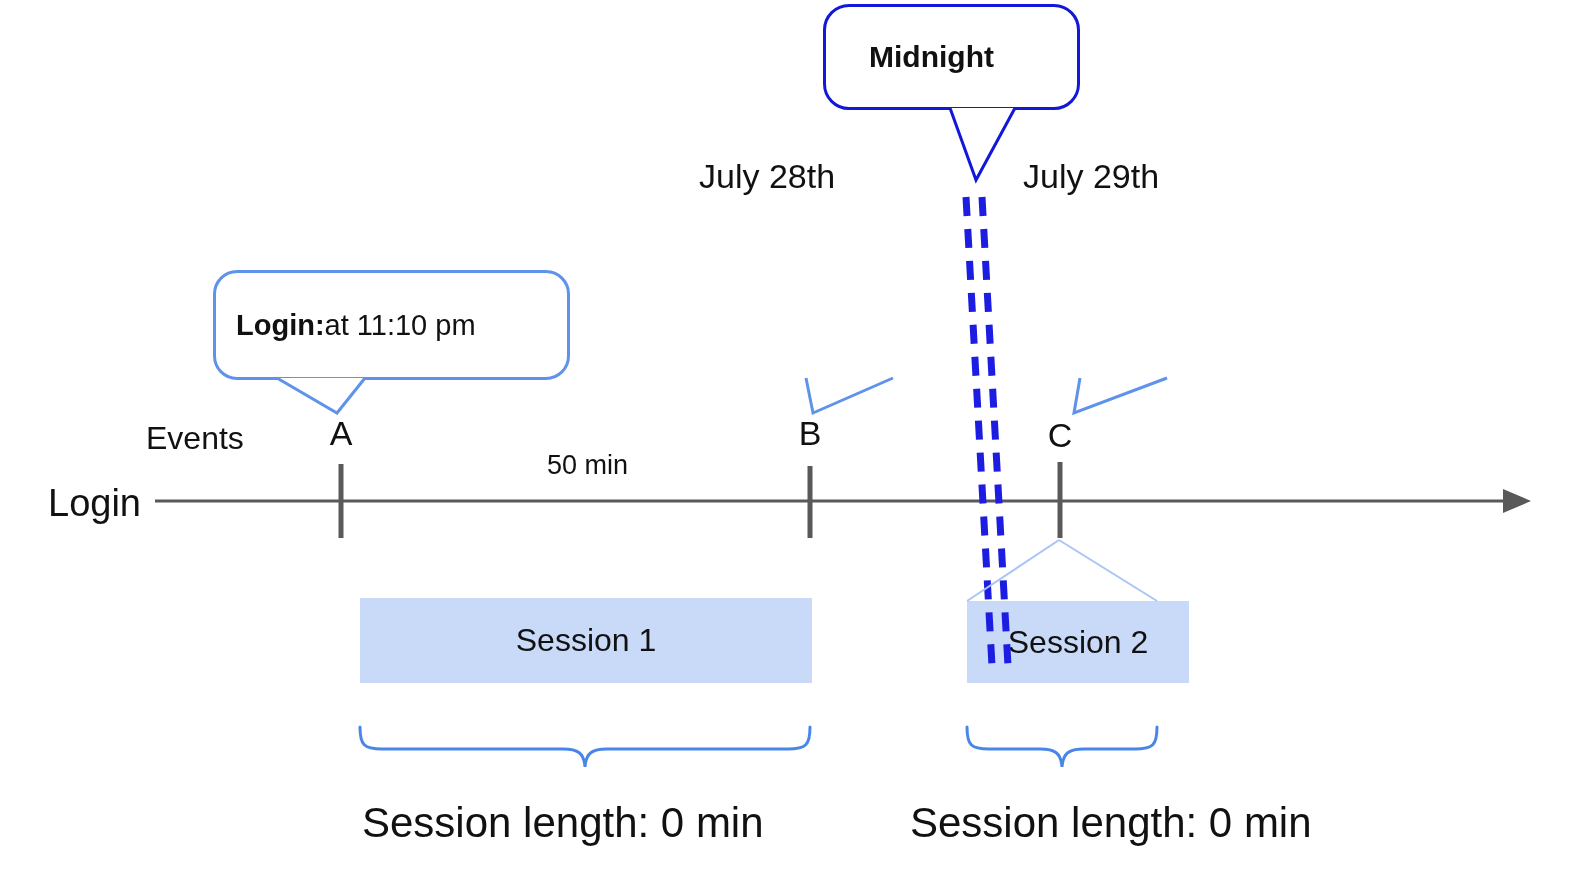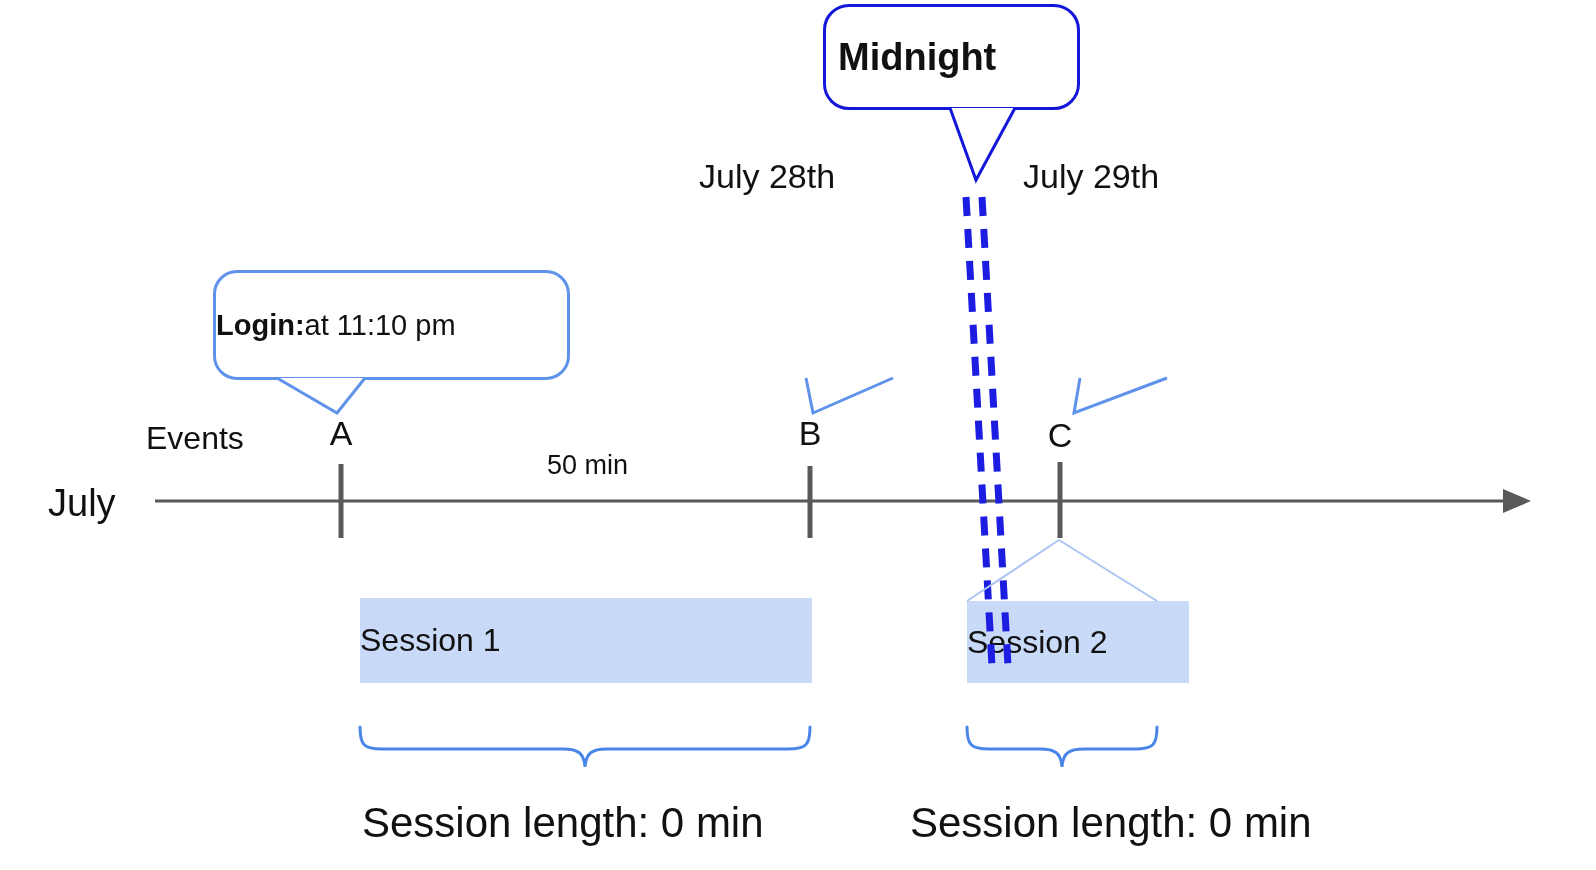--- a/index.html
+++ b/index.html
@@ -7,34 +7,34 @@
     position:relative;width:1596px;height:870px;background:#ffffff;
     font-family:"Liberation Sans",sans-serif;color:#111;overflow:hidden;
   }
   
   .bubble{
     position:absolute;background:#fff;box-sizing:border-box;
     display:flex;align-items:center;z-index:2;
     font-size:29px;line-height:1;white-space:nowrap;
   }
   .bubble .bold{font-weight:bold;}
-  .bubble-event{border:3px solid #5f92ea;border-radius:24px;}
-  .bubble-midnight{border:3px solid #1217d9;border-radius:26px;padding-left:12px;font-size:38px;}
+  .bubble-event{border:3px solid #5f92ea;border-radius:24px;padding-left:20px;}
+  .bubble-midnight{border:3px solid #1217d9;border-radius:26px;padding-left:43px;font-size:30px;}
   
   .lbl{position:absolute;line-height:1.1;white-space:nowrap;z-index:1;}
   .date-lbl{font-size:34px;}
   .marker-lbl{font-size:34px;width:44px;text-align:center;}
   .events-lbl{font-size:32px;}
   .user-lbl{font-size:38px;}
   .interval-lbl{font-size:27px;}
   .length-lbl{font-size:42px;}
   
   .session{
     position:absolute;background:#c9daf8;z-index:1;
-    display:flex;align-items:center;
+    display:flex;align-items:center;justify-content:center;
     font-size:32px;color:#111;
   }
   
   #overlay{position:absolute;left:0;top:0;z-index:3;pointer-events:none;}
 </style>
 </head>
 <body>
 
 <div id="stage">
 
@@ -48,21 +48,21 @@
   <div class="bubble bubble-event" style="left:213px;top:270px;width:357px;height:110px;">
     <span class="bold">Login:</span>
       <span> at 11:10 pm</span>
   </div>
 
   <div class="lbl events-lbl" style="left:146px;top:421px;text-align:center;">Events</div>
   <div class="lbl marker-lbl" style="left:319px;top:415px;">A</div>
   <div class="lbl marker-lbl" style="left:788px;top:415px;">B</div>
   <div class="lbl marker-lbl" style="left:1038px;top:417px;">C</div>
   <div class="lbl interval-lbl" style="left:547px;top:451px;">50 min</div>
-  <div class="lbl user-lbl" style="left:48px;top:483px;">July</div>
+  <div class="lbl user-lbl" style="left:48px;top:483px;">Login</div>
 
   <div class="session" style="left:360px;top:598px;width:452px;height:85px;">
     <span>Session 1</span>
   </div>
   <div class="session" style="left:967px;top:601px;width:222px;height:82px;">
     <span>Session 2</span>
   </div>
 
   <div class="lbl length-lbl" style="left:362px;top:800px;">Session length: 0 min</div>
   <div class="lbl length-lbl" style="left:910px;top:800px;">Session length: 0 min</div>

